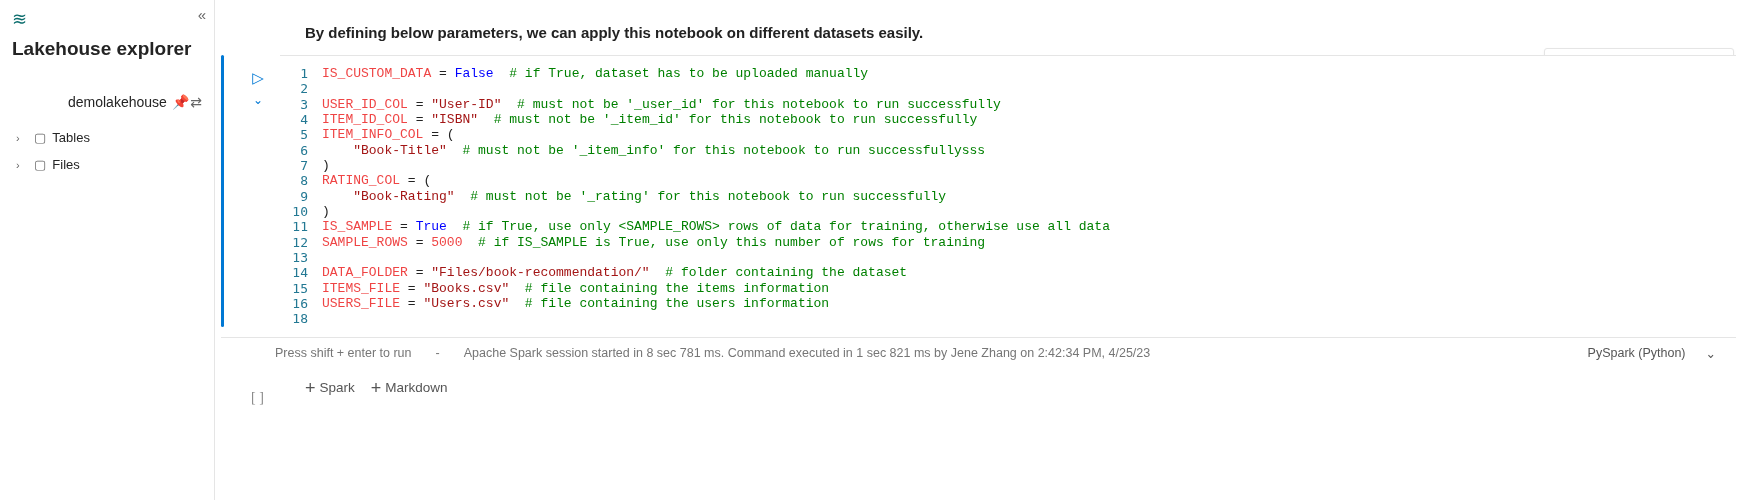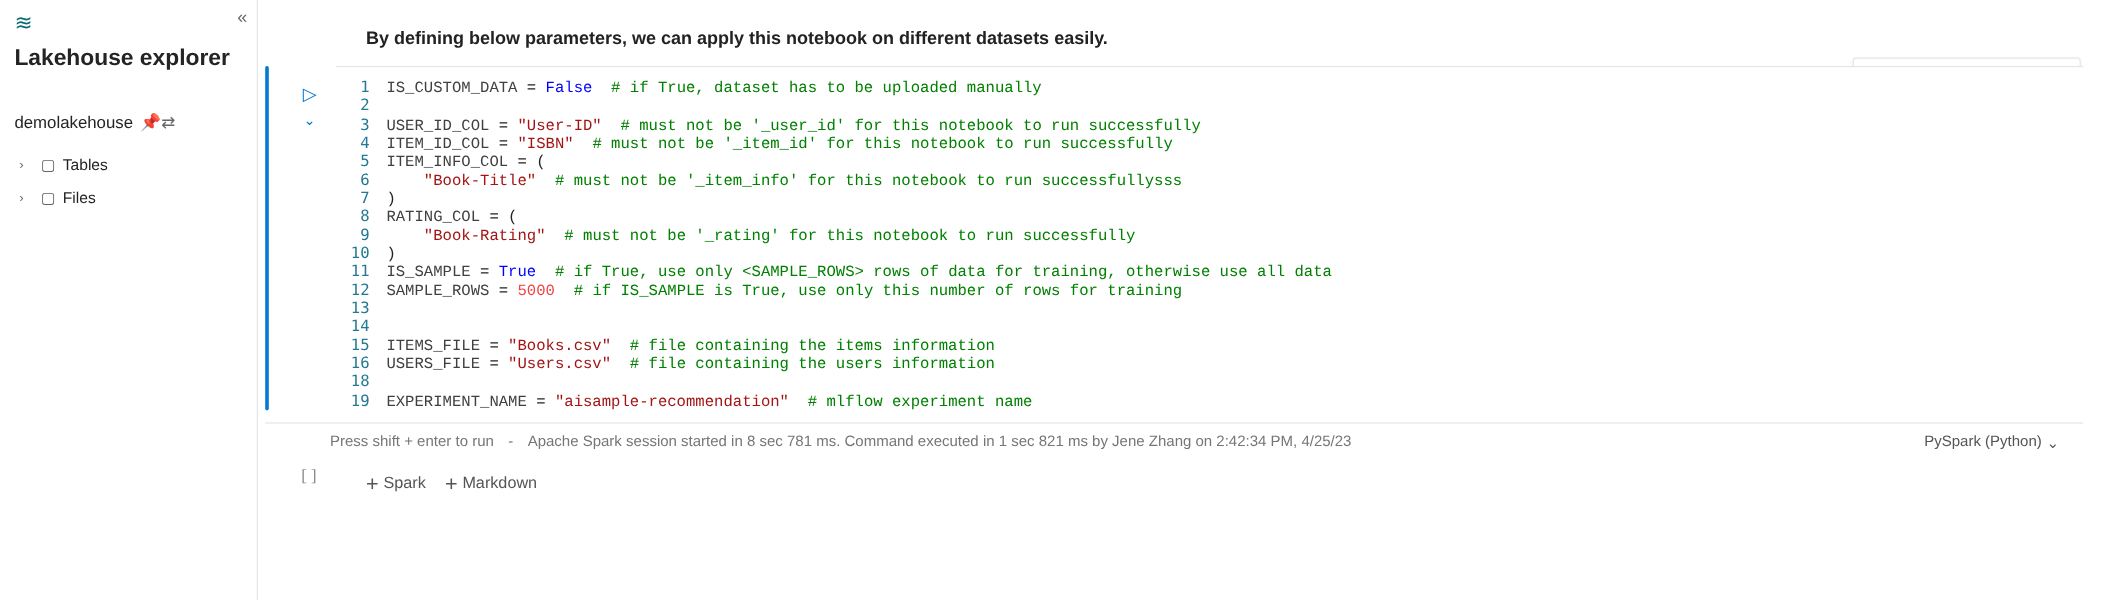--- a/index.html
+++ b/index.html
@@ -30,21 +30,21 @@
     .logo { font-size: 18px; margin-bottom: 6px; color:#0a6c6c }
     .explorer-title {
       font-size: 19px;
       font-weight: 700;
       margin-bottom: 28px;
       margin-top: 8px;
     }
     .lakehouse-row {
       display: flex;
       align-items: center;
-      justify-content: flex-start;
+      justify-content: flex-end;
       padding: 6px 0;
       font-size: 14px;
     }
     .lakehouse-name { display:flex; align-items:center; gap:6px }
     .pin { color:#888 }
     .swap-icon { color:#666; cursor:pointer }
     .tree { margin-top: 8px }
     .tree-item {
       display: flex;
       align-items: center;
@@ -75,39 +75,39 @@
       flex:1;
       background:#fff;
       border-top:1px solid #e5e5e5;
       margin-right: 20px;
       padding: 10px 0 0 0;
       position:relative;
     }
     .code-lines { font-family: Consolas, "Courier New", monospace; font-size: 13px; line-height: 1.18; }
     .line { display:flex; white-space:pre; }
     .lineno { width:42px; text-align:right; color:#237893; padding-right:14px; font-family:Consolas, monospace; user-select:none }
-    .t-var { color:#404040 }
+    .t-var { color:#ef4444 }
     .t-op { color:#222 }
     .t-bool { color:#0000ff }
     .t-num { color:#ef4444 }
     .t-str { color:#a31515 }
     .t-comment { color:#008000 }
     .status-bar {
       display:flex;
       align-items:center;
       justify-content:space-between;
       padding: 8px 20px 8px 54px;
       color:#666;
       font-size:12.5px;
       border-top:1px solid #e5e5e5;
       margin:10px 20px 0 6px;
     }
     .cell-idx { position:absolute; left:36px; top:390px; color:#888; font-size:14px; font-family:Consolas; }
-    .status-left { display:flex; align-items:center; gap:12px; color:#767676 }
-    .kernel { display:flex; align-items:center; gap:4px; color:#555; cursor:pointer }
+    .status-left { display:flex; align-items:center; gap:24px; color:#767676 }
+    .kernel { display:flex; align-items:center; gap:20px; color:#555; cursor:pointer }
     .add-row {
       display:flex;
       gap:16px;
       padding: 10px 30px 10px 90px;
       color:#555;
     }
     .add-btn { display:flex; align-items:center; gap:4px; cursor:pointer; font-size:13.5px; color:#555 }
     .plus { font-size:18px; font-weight:300; line-height:1 }
     .toolbar {
       position:absolute;
@@ -188,25 +188,24 @@
           <div class="line"><span class="lineno">4</span><span><span class="t-var">ITEM_ID_COL</span><span class="t-op"> = </span><span class="t-str">"ISBN"</span><span class="">  </span><span class="t-comment"># must not be '_item_id' for this notebook to run successfully</span></span></div>
           <div class="line"><span class="lineno">5</span><span><span class="t-var">ITEM_INFO_COL</span><span class="t-op"> = (</span></span></div>
           <div class="line"><span class="lineno">6</span><span><span class="">    </span><span class="t-str">"Book-Title"</span><span class="">  </span><span class="t-comment"># must not be '_item_info' for this notebook to run successfullysss</span></span></div>
           <div class="line"><span class="lineno">7</span><span><span class="t-op">)</span></span></div>
           <div class="line"><span class="lineno">8</span><span><span class="t-var">RATING_COL</span><span class="t-op"> = (</span></span></div>
           <div class="line"><span class="lineno">9</span><span><span class="">    </span><span class="t-str">"Book-Rating"</span><span class="">  </span><span class="t-comment"># must not be '_rating' for this notebook to run successfully</span></span></div>
           <div class="line"><span class="lineno">10</span><span><span class="t-op">)</span></span></div>
           <div class="line"><span class="lineno">11</span><span><span class="t-var">IS_SAMPLE</span><span class="t-op"> = </span><span class="t-bool">True</span><span class="">  </span><span class="t-comment"># if True, use only &lt;SAMPLE_ROWS&gt; rows of data for training, otherwise use all data</span></span></div>
           <div class="line"><span class="lineno">12</span><span><span class="t-var">SAMPLE_ROWS</span><span class="t-op"> = </span><span class="t-num">5000</span><span class="">  </span><span class="t-comment"># if IS_SAMPLE is True, use only this number of rows for training</span></span></div>
           <div class="line"><span class="lineno">13</span><span> </span></div>
-          <div class="line"><span class="lineno">14</span></div>
+          <div class="line"><span class="lineno">14</span><span><span class="t-var">DATA_FOLDER</span><span class="t-op"> = </span><span class="t-str">"Files/book-recommendation/"</span><span class="">  </span><span class="t-comment"># folder containing the dataset</span></span></div>
           <div class="line"><span class="lineno">15</span><span><span class="t-var">ITEMS_FILE</span><span class="t-op"> = </span><span class="t-str">"Books.csv"</span><span class="">  </span><span class="t-comment"># file containing the items information</span></span></div>
           <div class="line"><span class="lineno">16</span><span><span class="t-var">USERS_FILE</span><span class="t-op"> = </span><span class="t-str">"Users.csv"</span><span class="">  </span><span class="t-comment"># file containing the users information</span></span></div>
           <div class="line"><span class="lineno">18</span><span> </span></div>
-          <div class="line"><span class="lineno">19</span><span><span class="t-var">EXPERIMENT_NAME</span><span class="t-op"> = </span><span class="t-str">"aisample-recommendation"</span><span class="">  </span><span class="t-comment"># mlflow experiment name</span></span></div>
         </div>
     </div>
   </div>
 
   <span class="cell-idx">[ ]</span>
 
   <div class="status-bar">
     <span class="status-left">
       <span>Press shift + enter to run</span>
       <span>-</span>

